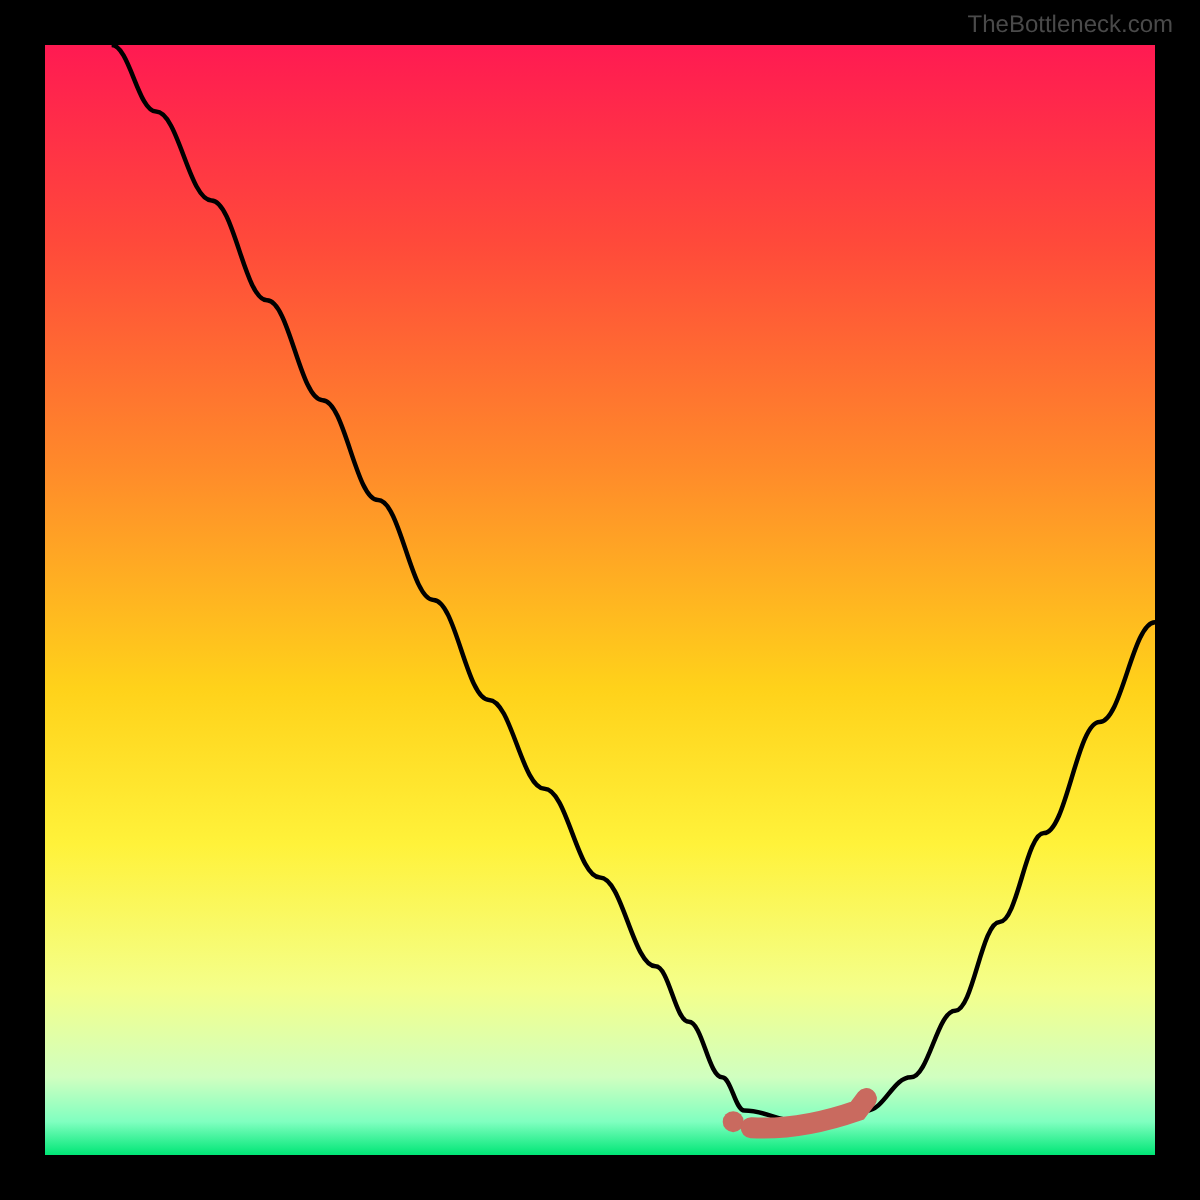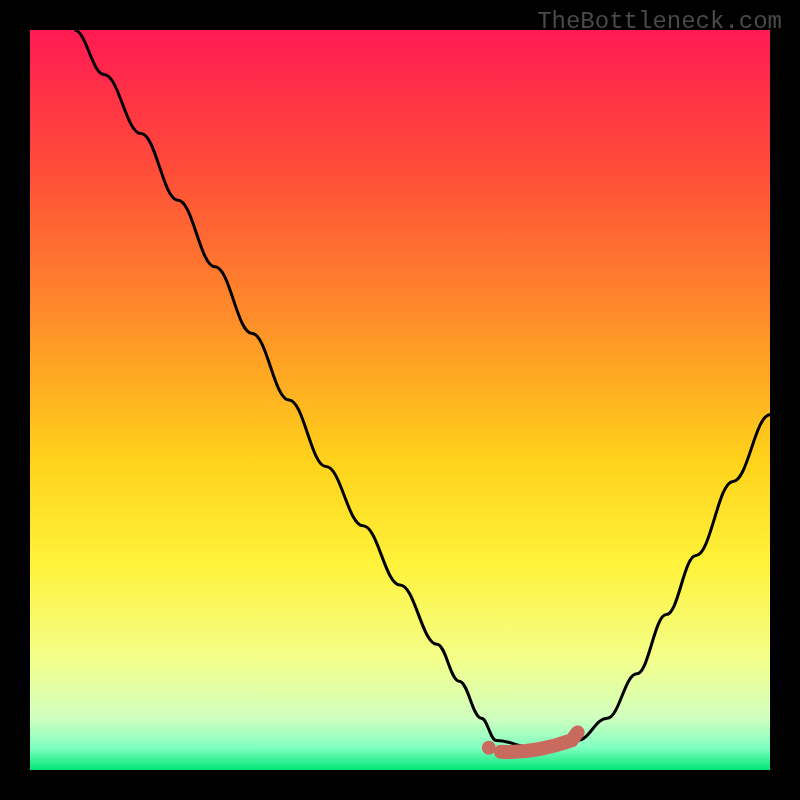--- a/index.html
+++ b/index.html
@@ -9,24 +9,23 @@
     height: 800px;
     background: #000;
     position: relative;
     font-family: Arial, sans-serif;
   }
   .watermark {
     position: absolute;
     top: 8px;
     right: 18px;
     color: #4a4a4a;
-    font-size: 24px;
+    font-size: 16px;
     font-weight: 500;
     z-index: 10;
-    font-family: Liberation Mono, monospace;
   }
   .plot-area {
     position: absolute;
     left: 30px;
     top: 30px;
     width: 740px;
     height: 740px;
     overflow: hidden;
   }
   .plot-area svg {

